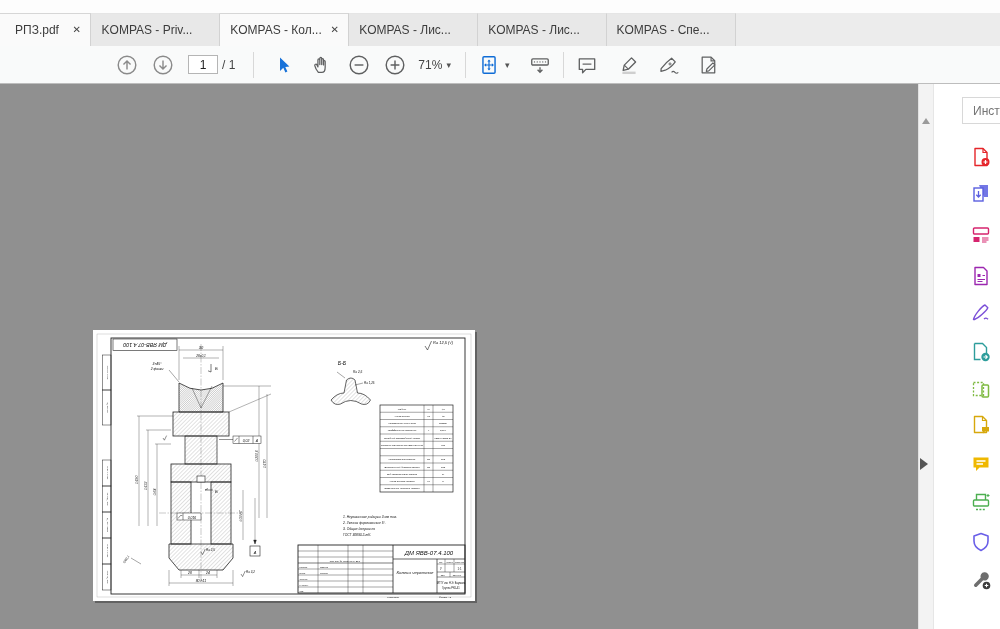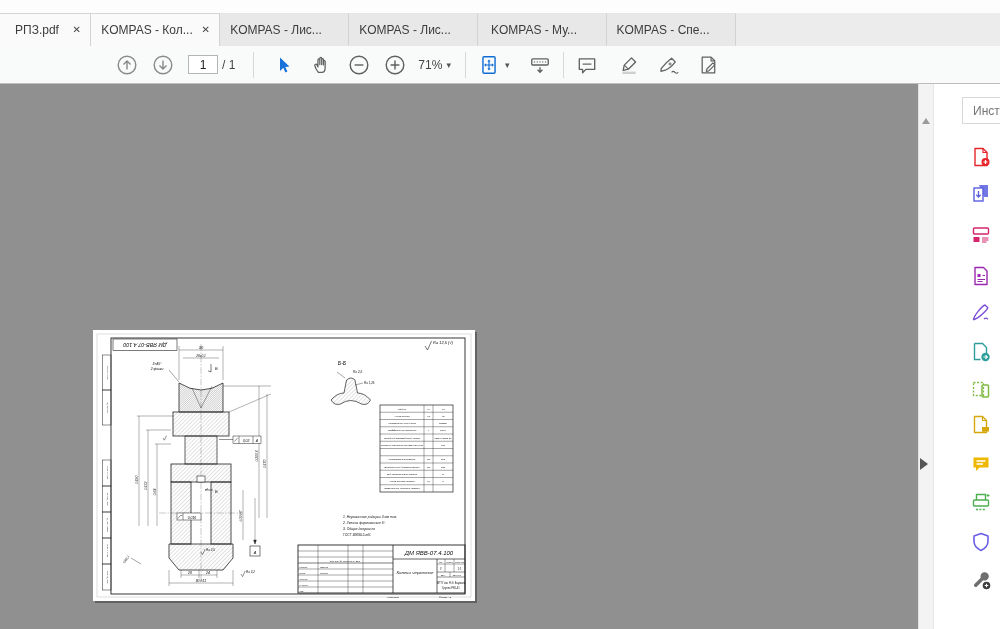--- a/index.html
+++ b/index.html
@@ -50,32 +50,32 @@
 
 <div class="app">
 
   <div class="top-strip"></div>
 
   <div class="tabbar">
     <div class="tab active" style="width:91px">
       <span>РПЗ.pdf</span>
       <span class="close">✕</span>
     </div>
+    <div class="tab" style="width:129px">
+      <span>KOMPAS - Priv...</span>
+    </div>
     <div class="tab active" style="width:129px">
       <span>KOMPAS - Кол...</span>
       <span class="close">✕</span>
     </div>
     <div class="tab" style="width:129px">
       <span>KOMPAS - Лис...</span>
     </div>
     <div class="tab" style="width:129px">
       <span>KOMPAS - Лис...</span>
-    </div>
-    <div class="tab" style="width:129px">
-      <span>KOMPAS - Му...</span>
     </div>
     <div class="tab" style="width:129px">
       <span>KOMPAS - Спе...</span>
     </div>
   </div>
 
   <div class="toolbar">
     <div class="tbtn">
       <svg width="22" height="22" viewBox="0 0 20 20">
         <circle cx="10" cy="10" r="8" fill="none" stroke="#8a8a8a" stroke-width="1.3"></circle>

